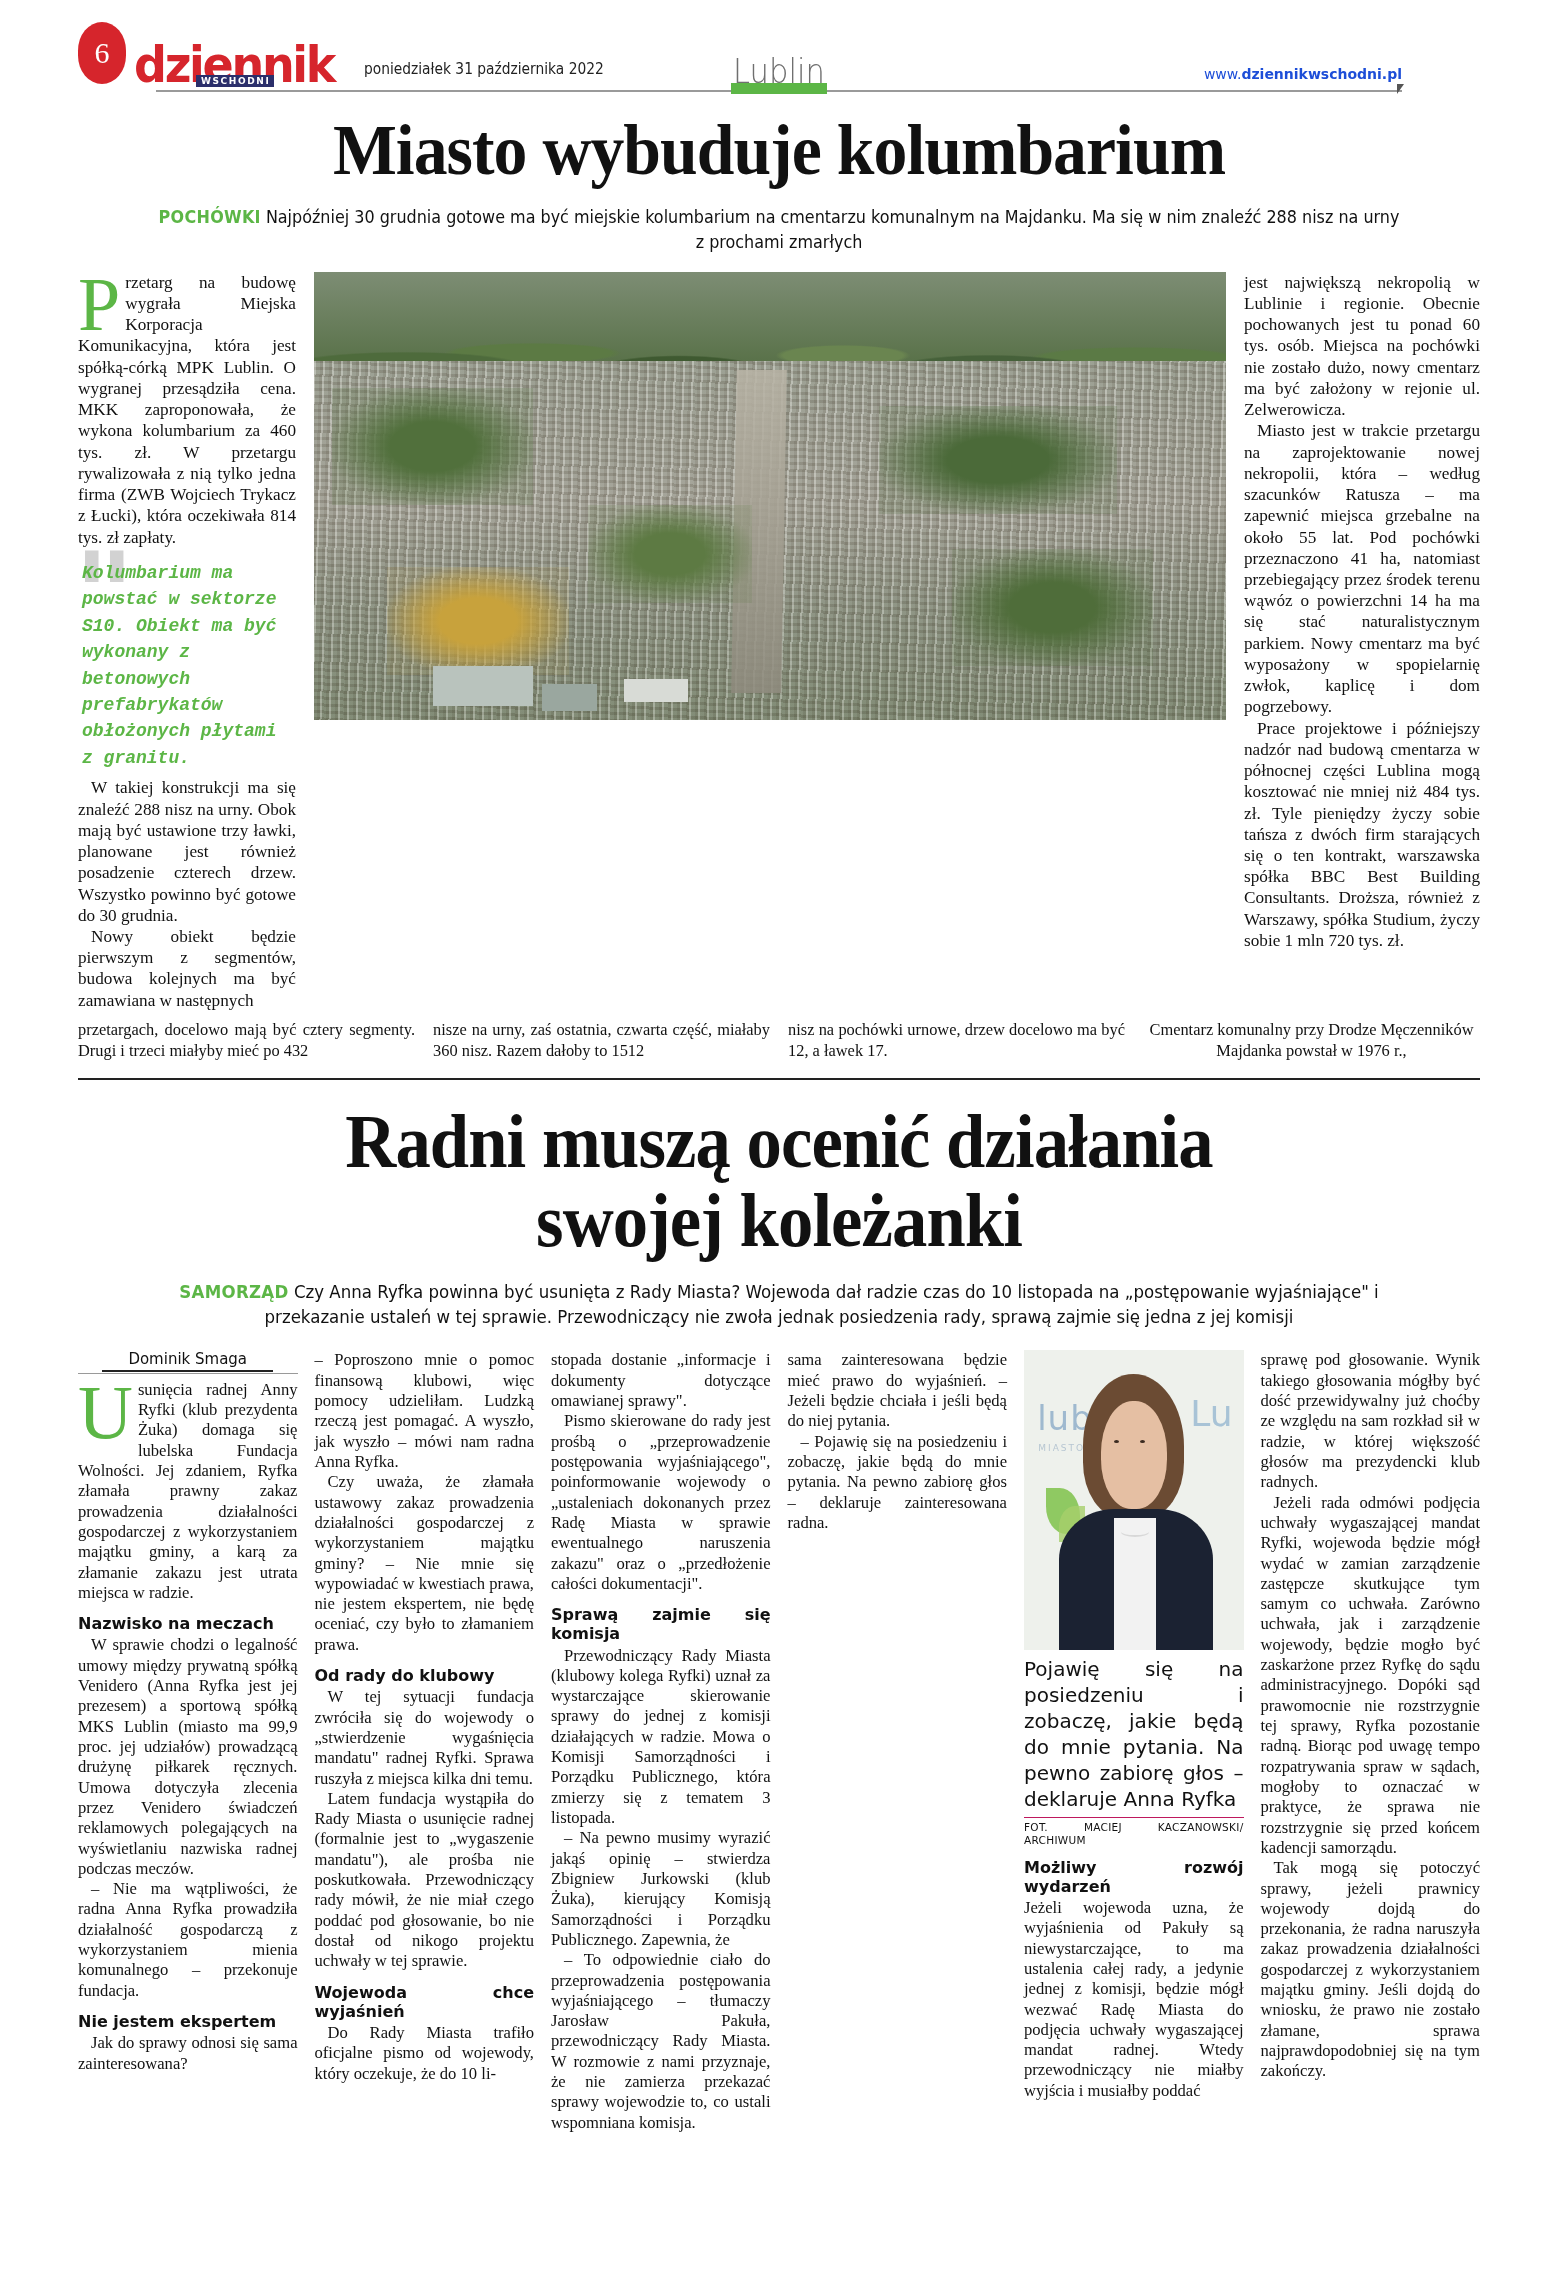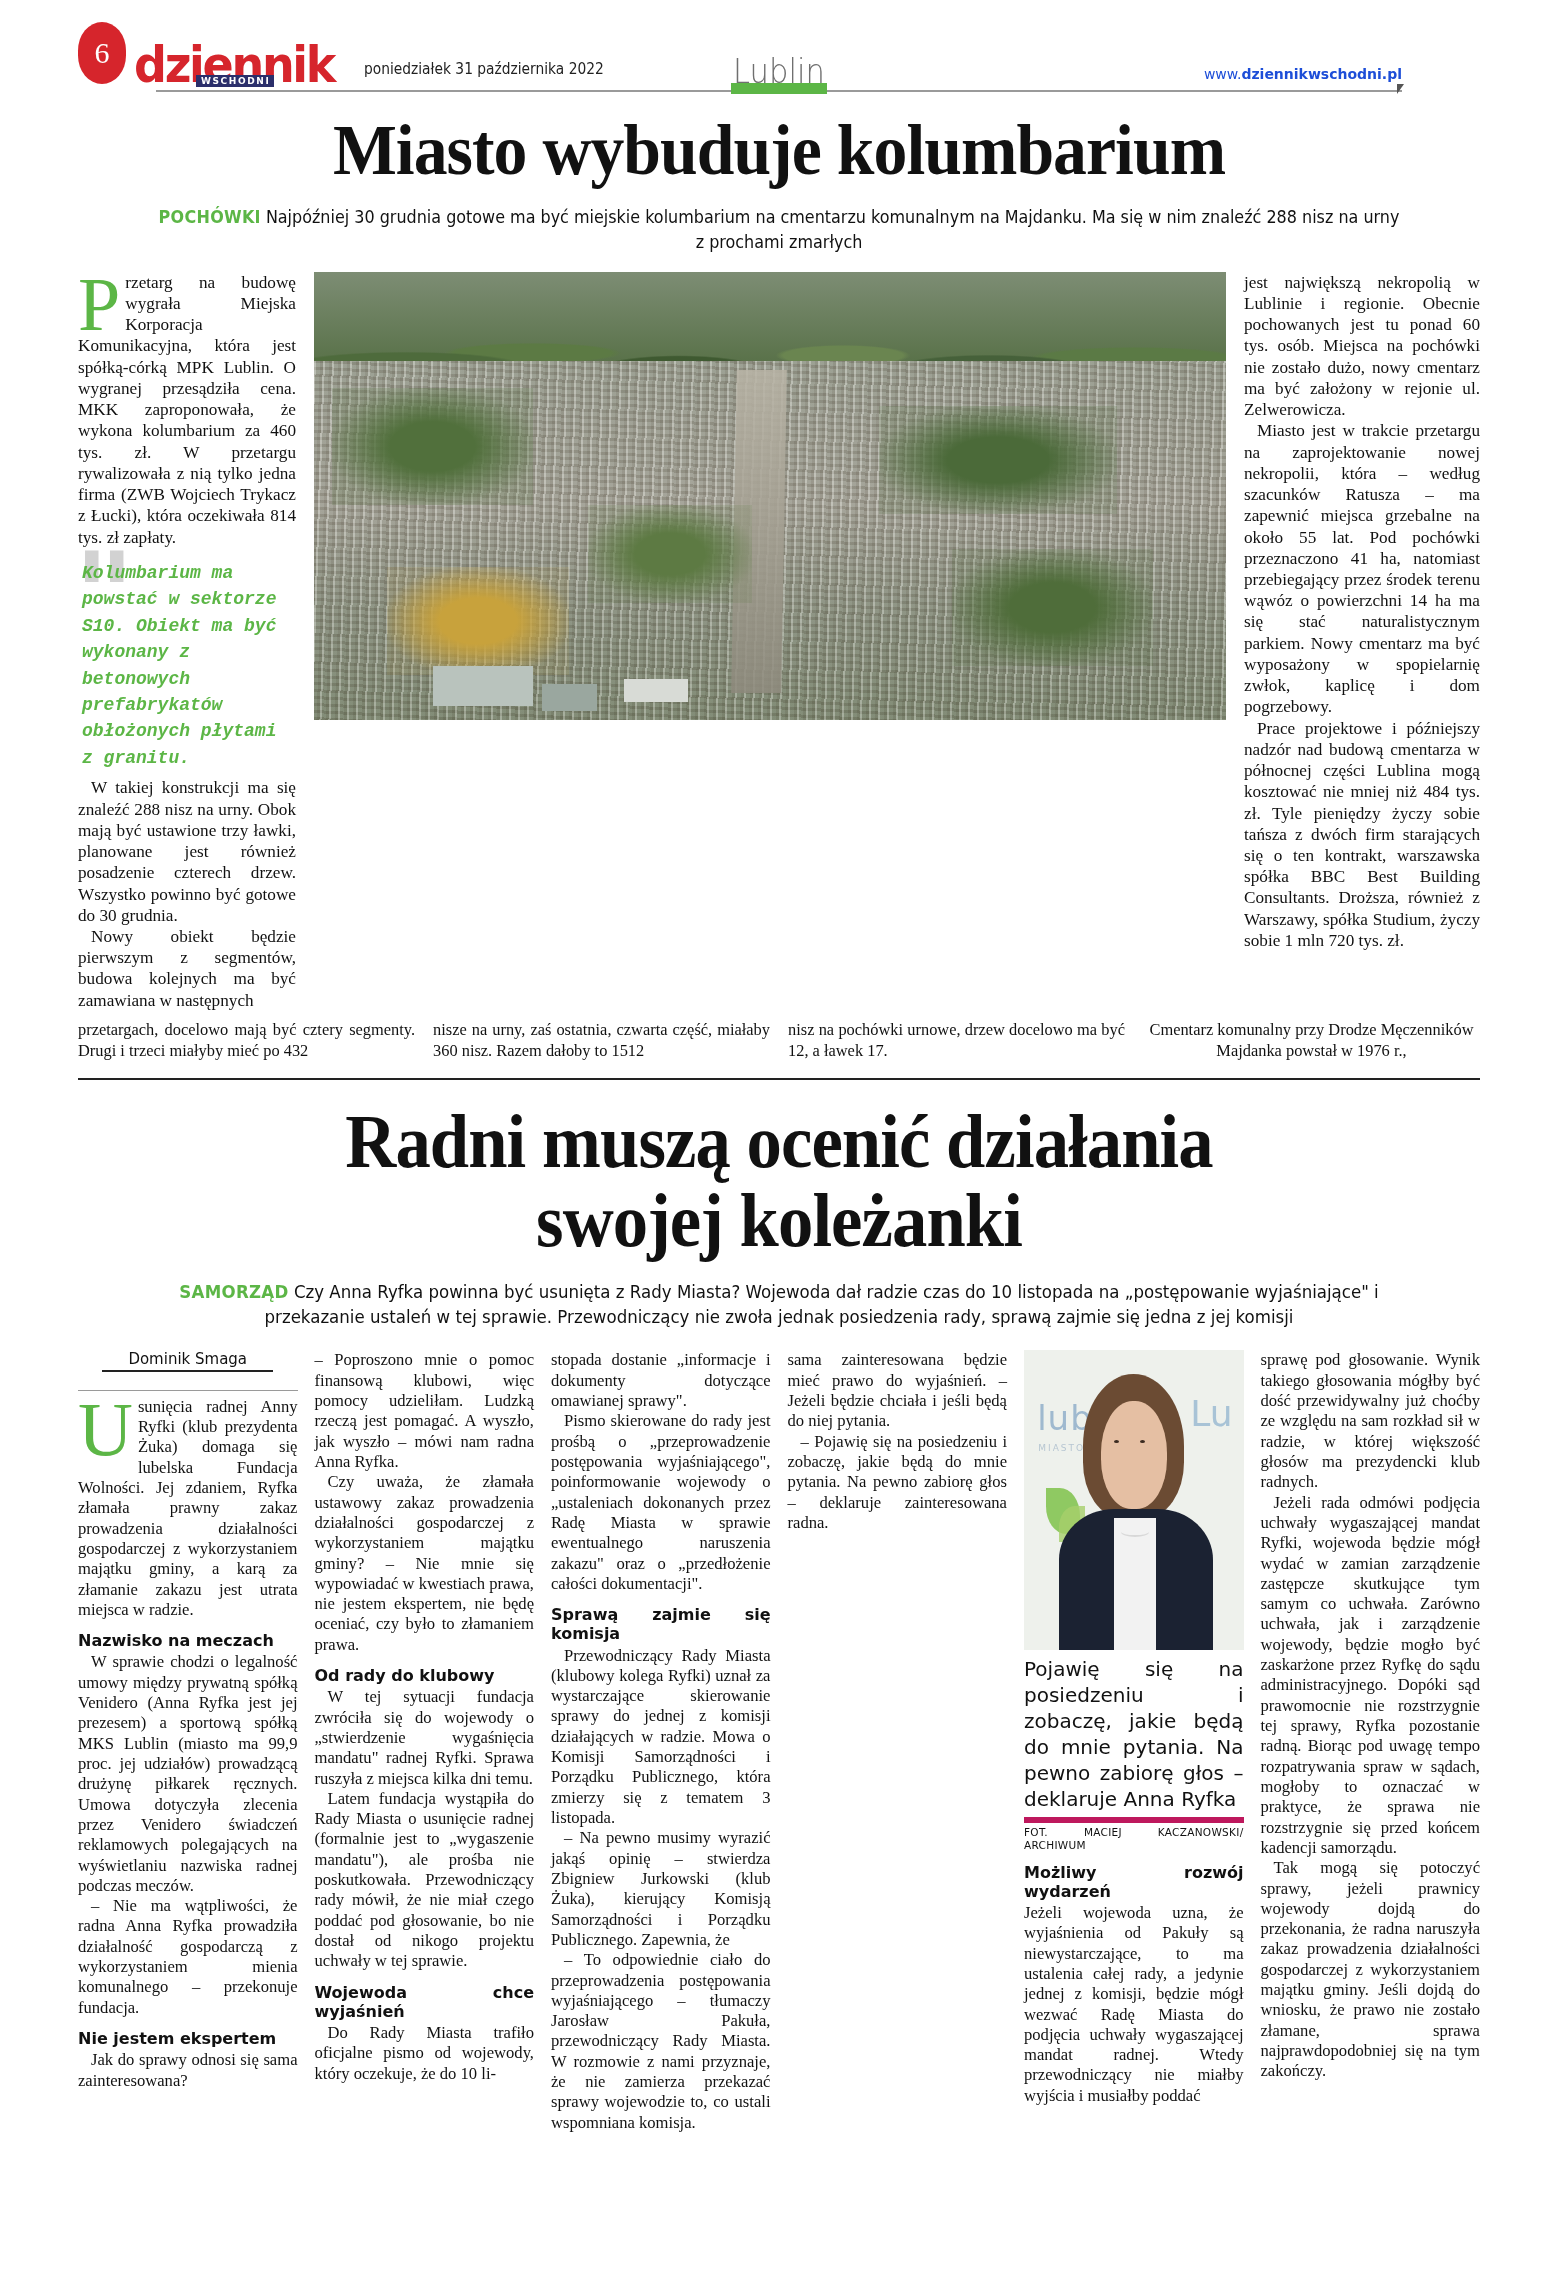--- a/index.html
+++ b/index.html
@@ -158,21 +158,21 @@
   }
 
   .art2 { display:grid; grid-template-columns:repeat(6,1fr); gap:17px; margin-top:20px; }
   .c { font-size:16.6px; line-height:1.225; text-align:justify; hyphens:auto; position:relative; }
   .c p { margin:0; text-indent:13px; }
   .c p.first { text-indent:0; }
   .c h4 { font-family:"DejaVu Sans", sans-serif; font-size:16px; font-weight:bold;
           margin:11px 0 2px 0; line-height:1.2; }
   .author-line {
     font-family:"DejaVu Sans", sans-serif; font-size:15px; text-align:center;
-    border-bottom:2px solid #222; padding-bottom:1px; margin-bottom:18px; width:78%;
+    border-bottom:2px solid #222; padding-bottom:1px; margin-bottom:1px; width:78%;
     margin-left:auto; margin-right:auto;
   }
   .author-rule { border-top:1px solid #9a9a9a; margin-bottom:6px; }
 
   .photo2 { position:relative; width:100%; height:300px; overflow:hidden;
       background:linear-gradient(#e9ece7,#dfe3dc); margin-bottom:6px; }
   .photo2 .backdrop { position:absolute; inset:0; background:#eef1ec; }
   .photo2 .logo-text { position:absolute; left:6%; top:16%;
       font-family:"DejaVu Sans", sans-serif; font-size:34px; color:#9fb9cf; letter-spacing:1px; }
   .photo2 .logo-sub2 { position:absolute; left:6.5%; top:31%;
@@ -189,21 +189,21 @@
       background:#e5bfa3; border-radius:48% 48% 46% 46%; }
   .photo2 .person-eye1 { position:absolute; left:41%; top:30%; width:5px; height:3px; background:#3a2a20; border-radius:50%; }
   .photo2 .person-eye2 { position:absolute; left:53%; top:30%; width:5px; height:3px; background:#3a2a20; border-radius:50%; }
   .photo2 .person-body { position:absolute; left:16%; top:53%; width:70%; height:47%;
       background:#1b2232; border-radius:36% 36% 0 0; }
   .photo2 .person-shirt { position:absolute; left:41%; top:56%; width:19%; height:44%; background:#f2f2f2; }
   .photo2 .necklace { position:absolute; left:44%; top:59%; width:13%; height:10px;
       border-bottom:2px solid #d8d8d8; border-radius:0 0 50% 50%; }
   .cap2 { font-family:"DejaVu Sans", sans-serif; font-size:20px; line-height:1.3; }
   .credit2 { font-family:"DejaVu Sans", sans-serif; font-size:10.5px; line-height:1.2;
-      border-top:6px solid #be185d; padding-top:3px; margin-top:5px; letter-spacing:.3px; }
+      border-top:1px solid #be185d; padding-top:3px; margin-top:5px; letter-spacing:.3px; }
 </style>
 </head>
 <body>
 
 <div class="page">
 
   <div class="masthead">
     <div class="pagenum-badge">6</div>
     <div class="logo-wrap">
       <div class="logo-main">dziennik</div>

